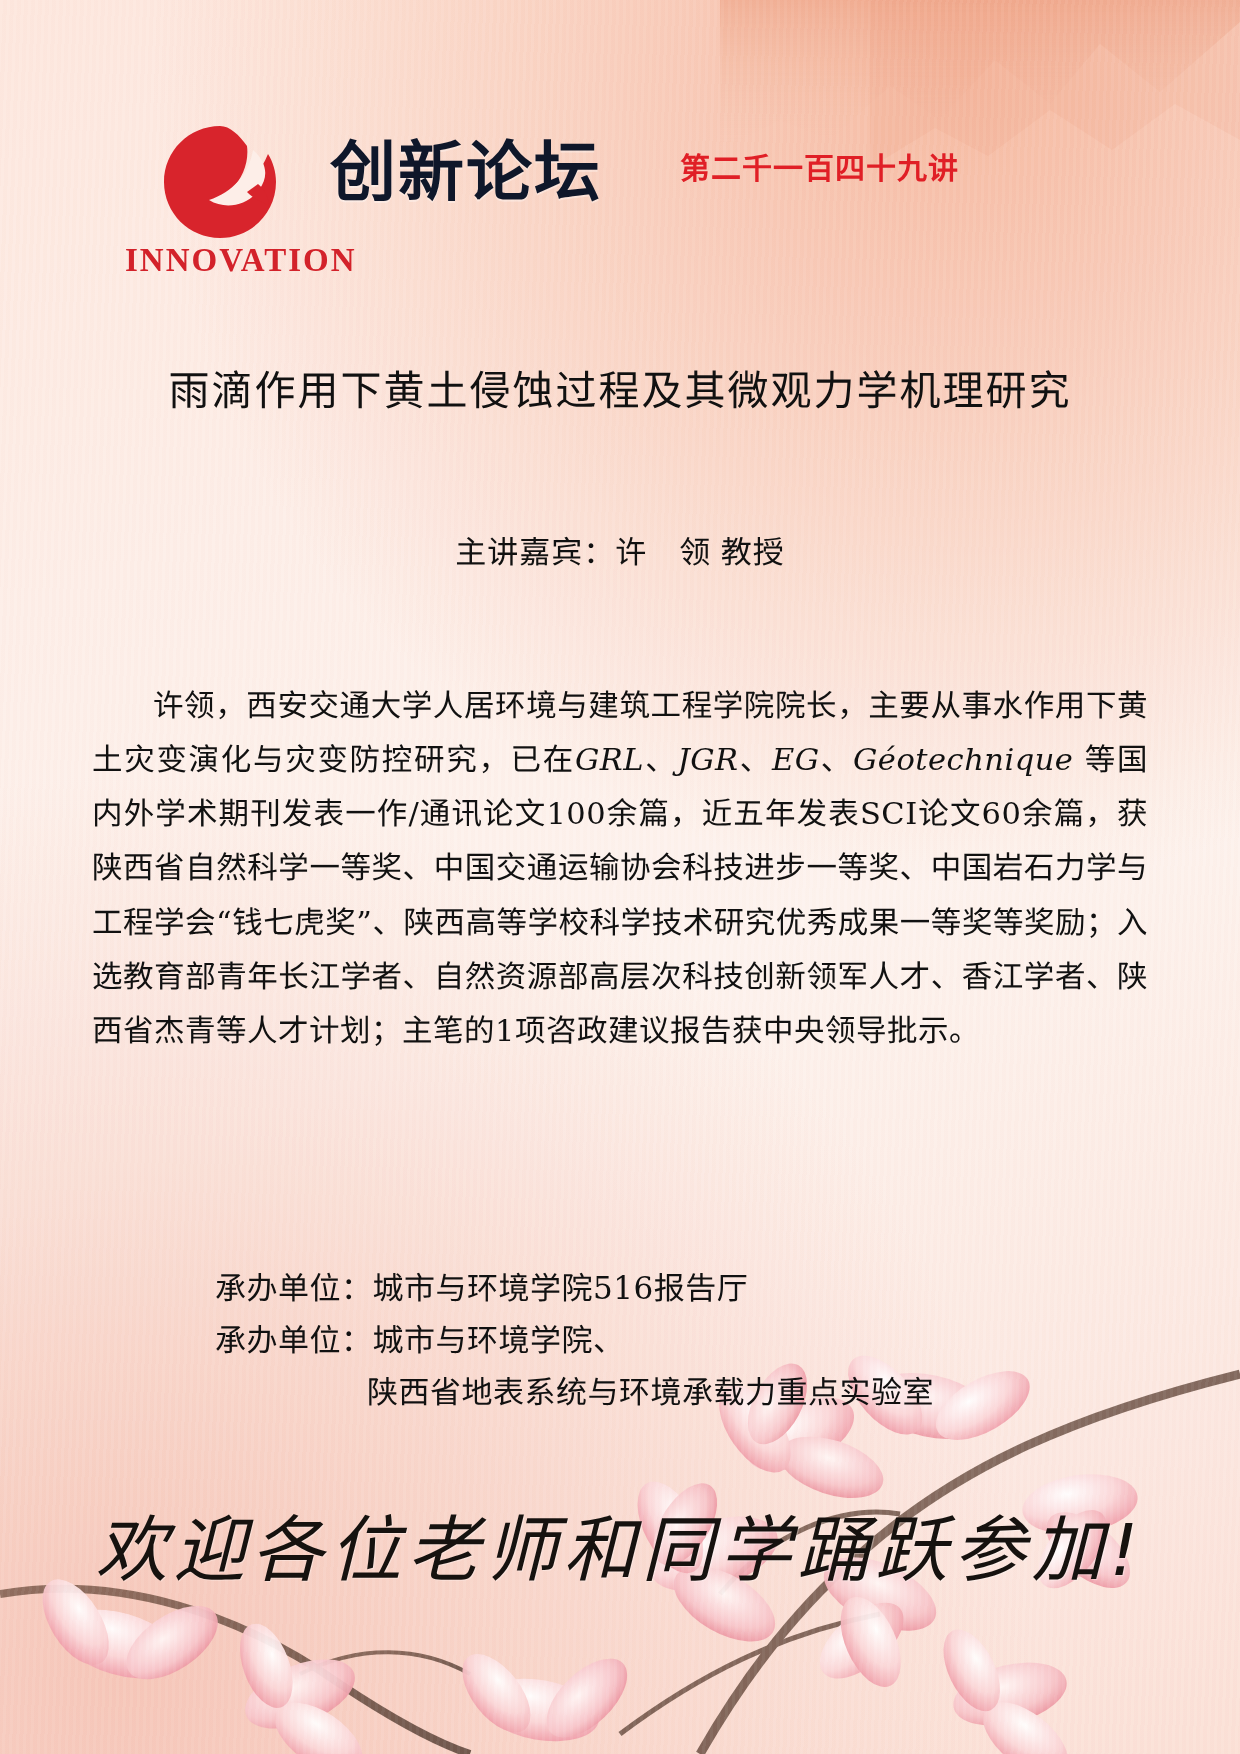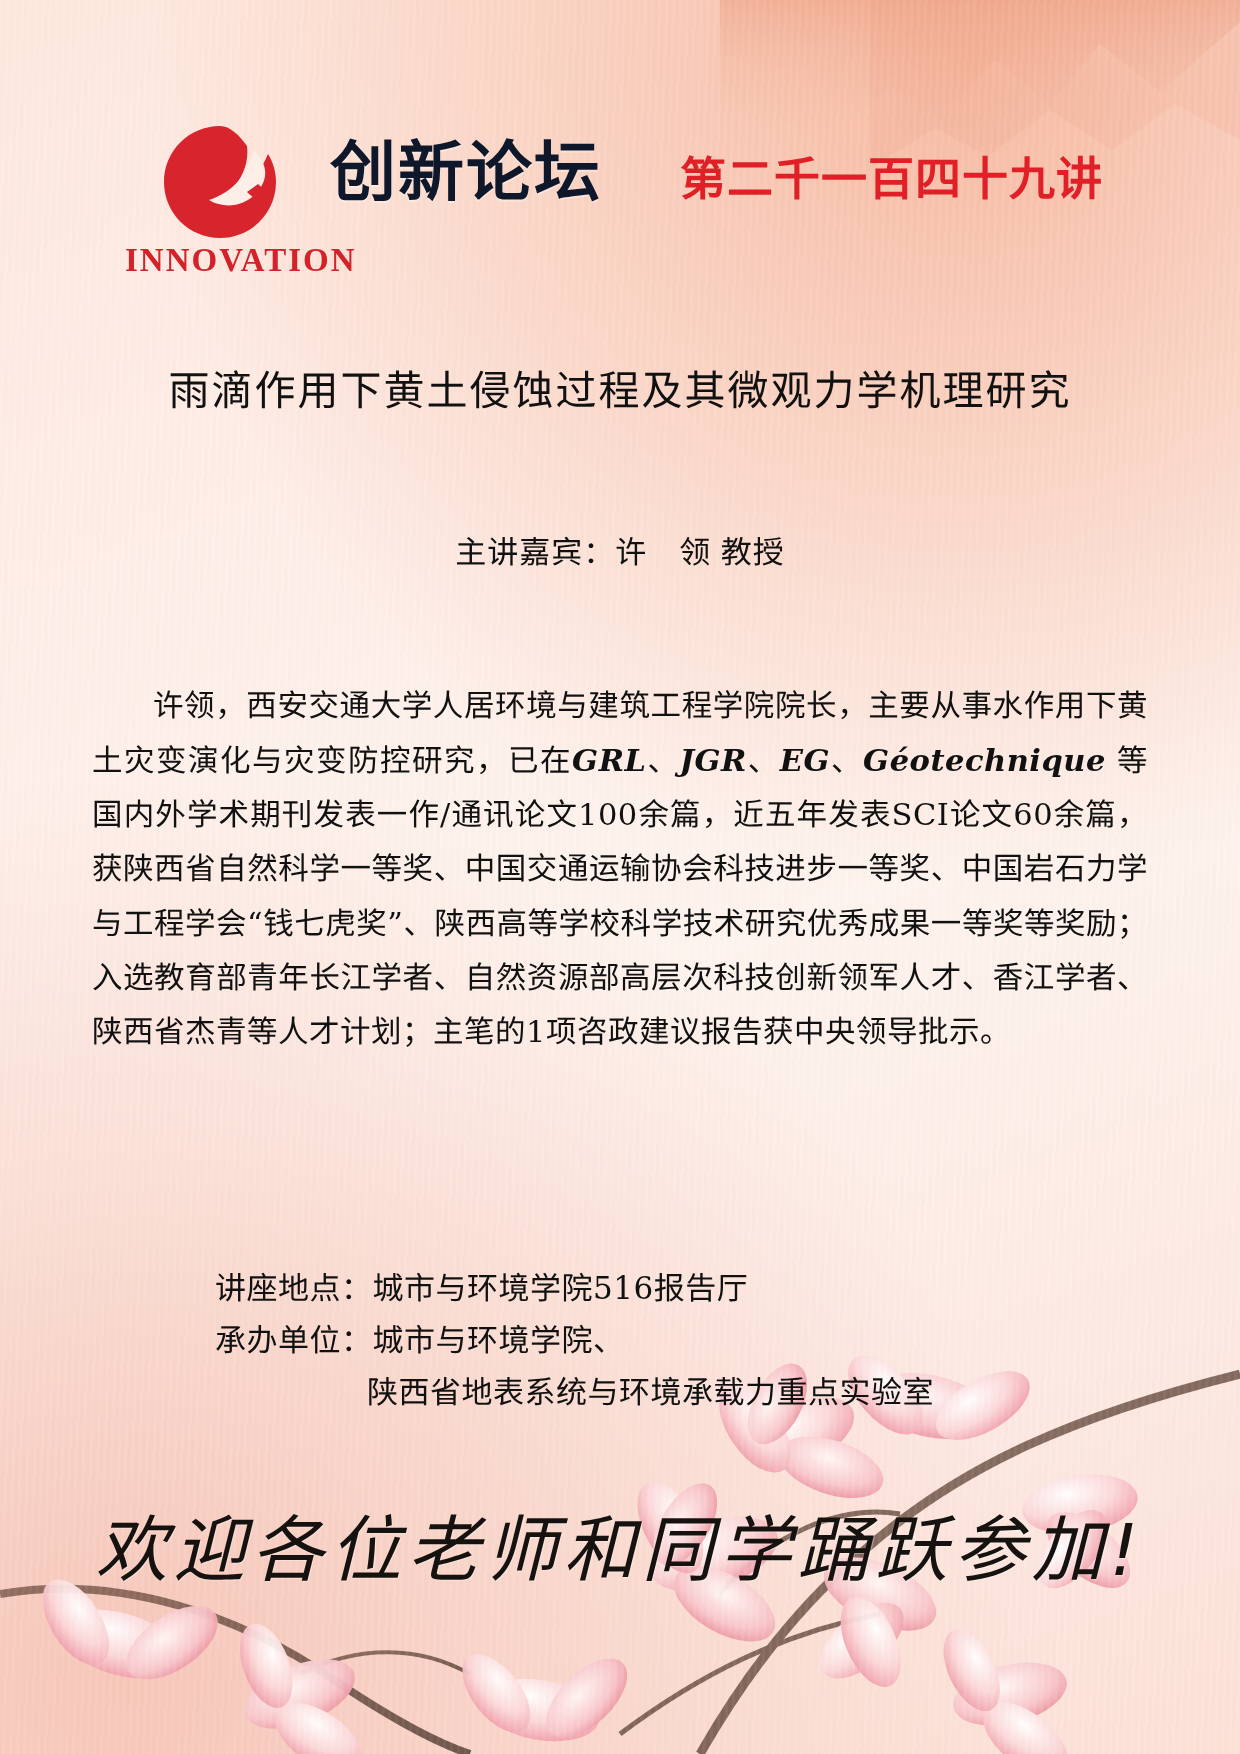--- a/index.html
+++ b/index.html
@@ -81,23 +81,23 @@
     font-size: 66px;
     color: #0f172a;
     letter-spacing: 2px;
     line-height: 1;
     text-shadow: 0 2px 0 rgba(255,255,255,.35);
   }
   .title-sub {
     position: absolute;
     left: 680px;
     top: 44px;
-    font-family: Liberation Sans, sans-serif;
+    font-family: Liberation Mono, monospace;
     font-weight: 700;
-    font-size: 46px;
+    font-size: 30px;
     color: #e01f26;
     letter-spacing: 1px;
     line-height: 1;
   }
 
   
   .lecture-title {
     position: absolute;
     left: 110px;
     right: 110px;
@@ -132,21 +132,21 @@
     top: 648px;
     font-size: 30.5px;
     line-height: 1.78;
     color: #111;
     text-align: justify;
     text-justify: inter-ideograph;
     text-indent: 2em;
     letter-spacing: .5px;
     font-family: "DejaVu Serif", serif;
   }
-  .bio i { font-style: italic; font-weight: bold; }
+  .bio i { font-style: italic; }
 
   
   .info {
     position: absolute;
     left: 215px;
     top: 1262px;
     font-size: 31px;
     line-height: 1.68;
     color: #111;
     letter-spacing: .5px;
@@ -288,18 +288,18 @@
 
 <div class="lecture-title">雨滴作用下黄土侵蚀过程及其微观力学机理研究</div>
 
 <div class="speaker-block">
   <div>主讲嘉宾：许　领 教授</div>
 </div>
 
 <p class="bio"><span>许领，西安交通大学人居环境与建筑工程学院院长，主要从事水作用下黄土灾变演化与灾变防控研究，已在</span><i>GRL</i><span>、</span><i>JGR</i><span>、</span><i>EG</i><span>、</span><i>Géotechnique</i><span> 等国内外学术期刊发表一作/通讯论文100余篇，近五年发表SCI论文60余篇，获陕西省自然科学一等奖、中国交通运输协会科技进步一等奖、中国岩石力学与工程学会“钱七虎奖”、陕西高等学校科学技术研究优秀成果一等奖等奖励；入选教育部青年长江学者、自然资源部高层次科技创新领军人才、香江学者、陕西省杰青等人才计划；主笔的1项咨政建议报告获中央领导批示。</span></p>
 
 <div class="info">
-  <div class="row">讲座地点：城市与环境学院516报告厅</div>
+  <div class="row">承办单位：城市与环境学院516报告厅</div>
   <div class="row">承办单位：城市与环境学院、</div>
   <div class="row indent">陕西省地表系统与环境承载力重点实验室</div>
 </div>
 
 <div class="slogan">欢迎各位老师和同学踊跃参加!</div>
 
 </body></html>

